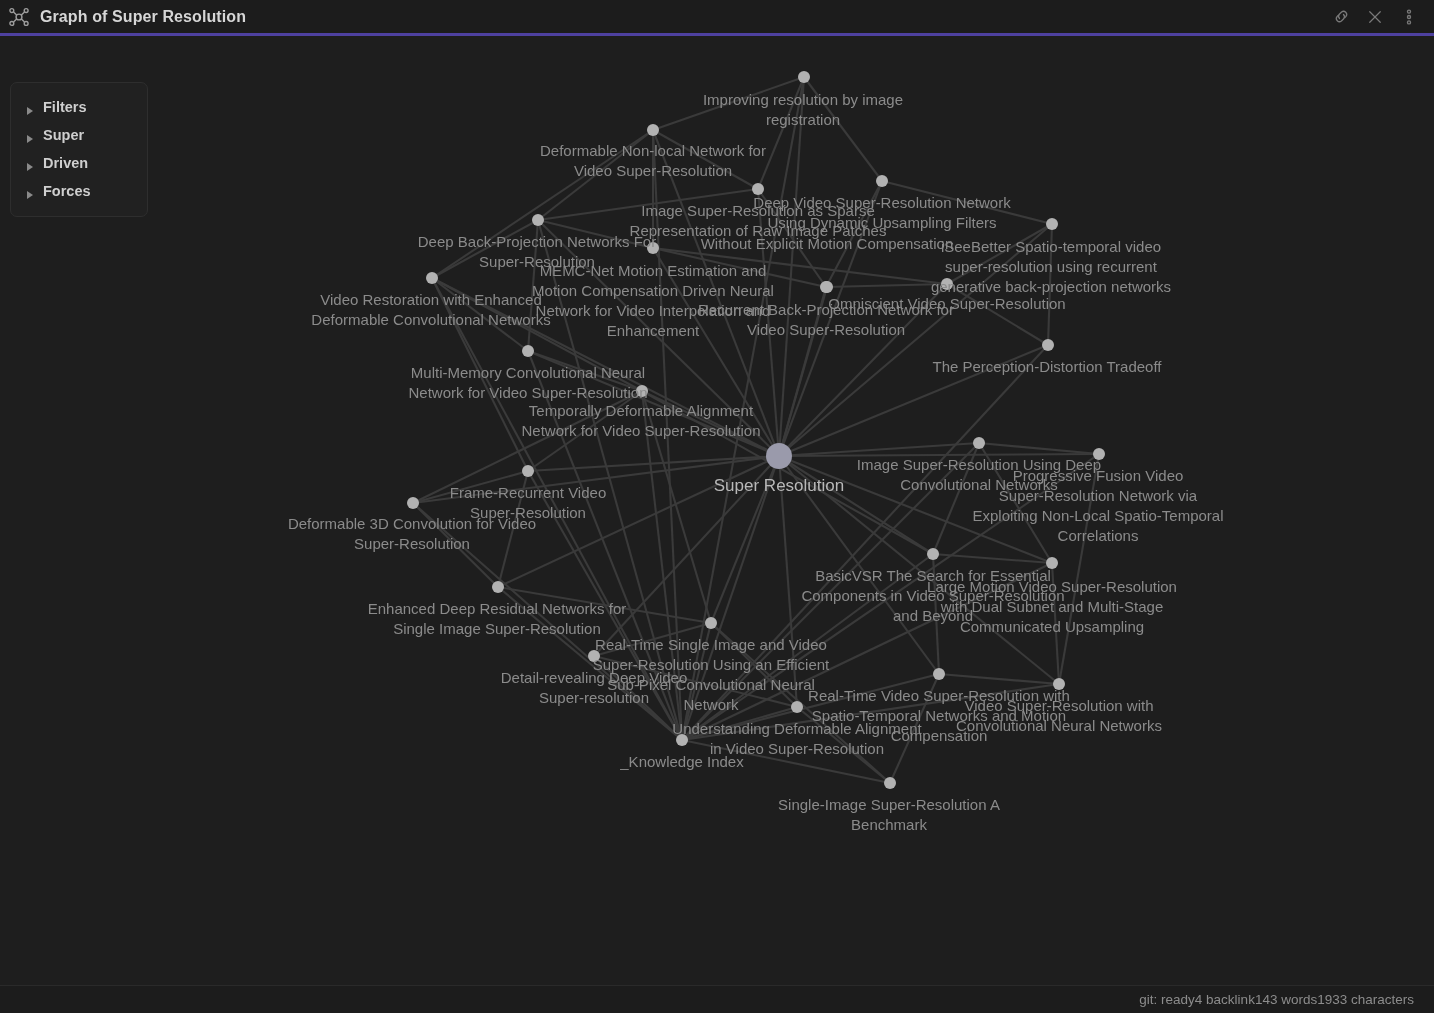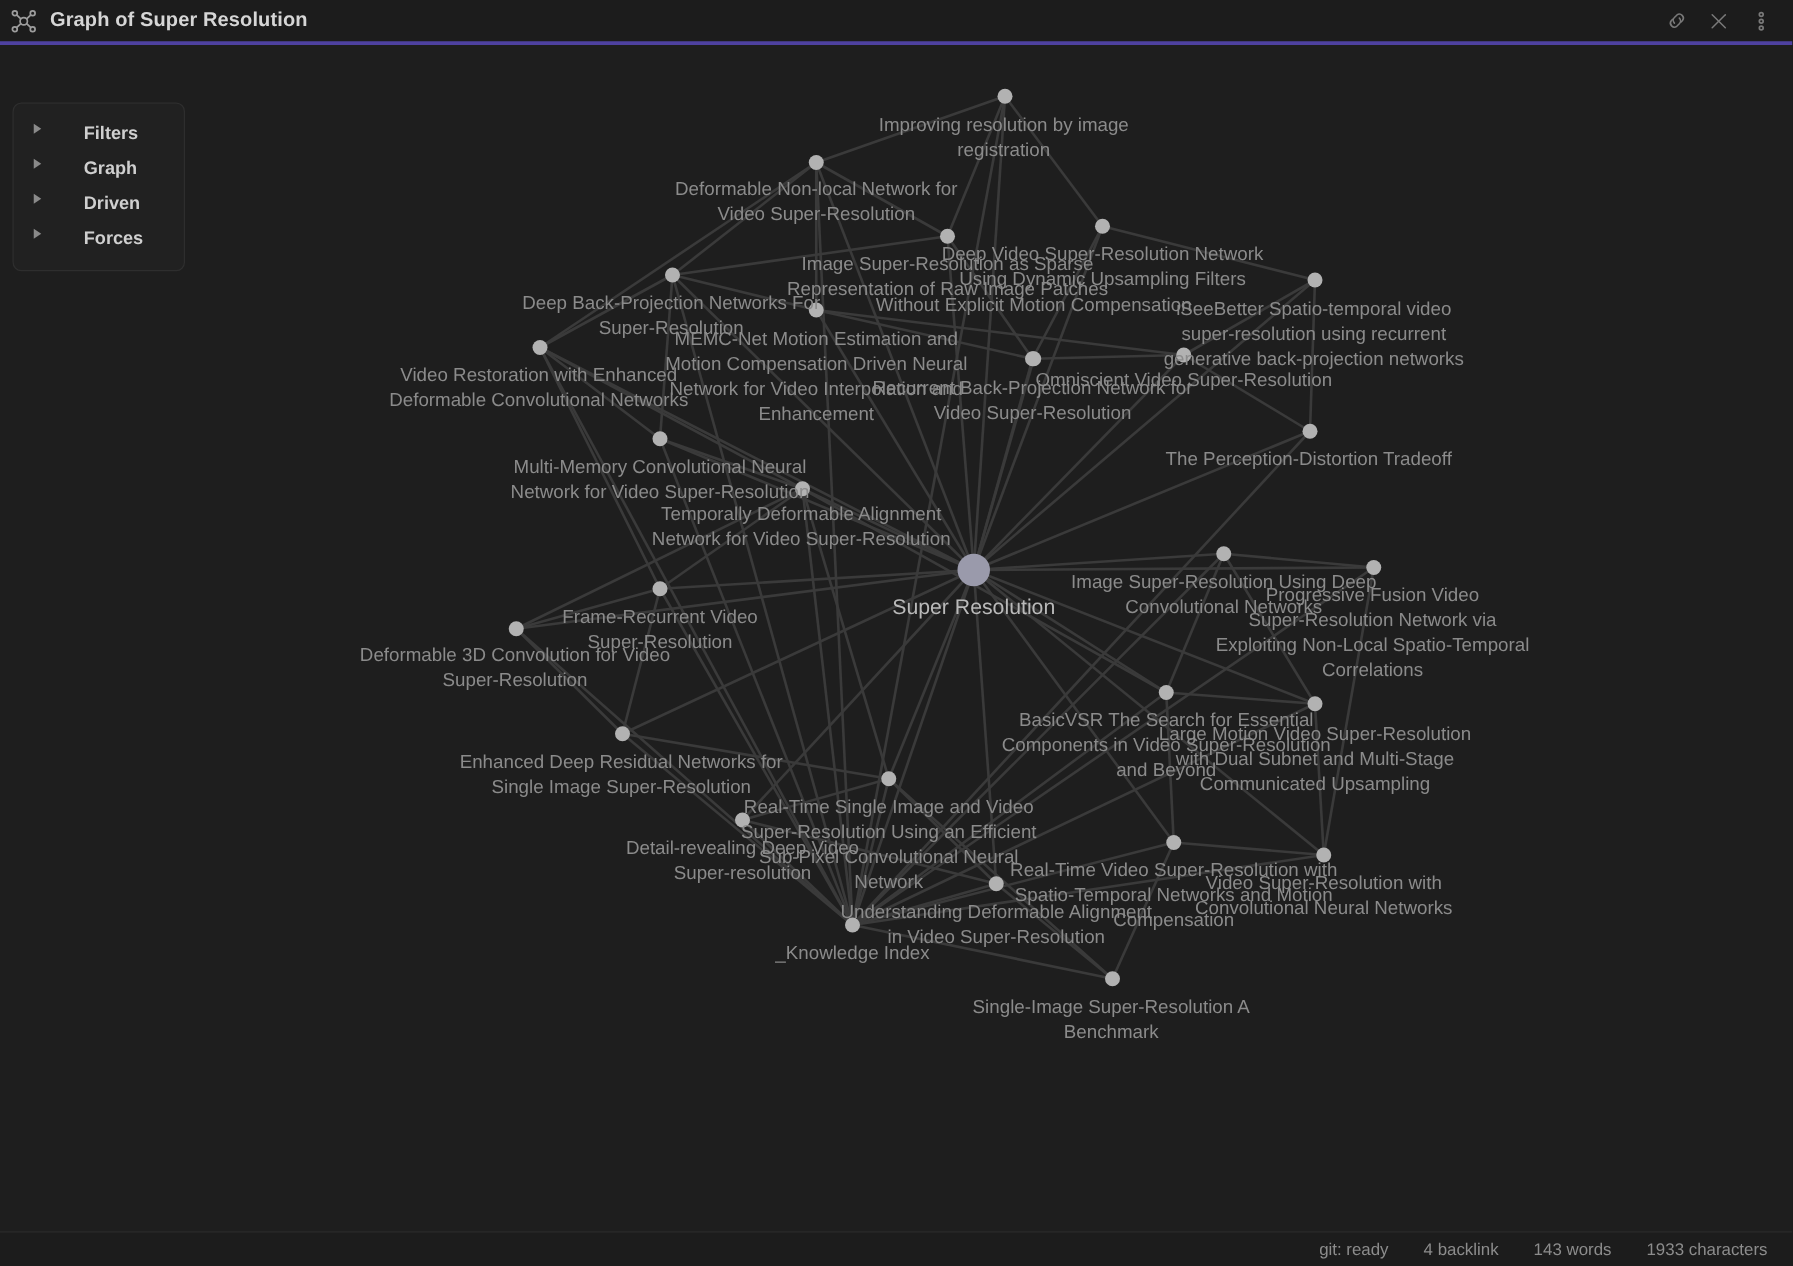--- a/index.html
+++ b/index.html
@@ -56,24 +56,23 @@
     left: 10px; top: 46px;
     width: 138px;
     background: #212121;
     border: 1px solid #2e2e2e;
     border-radius: 7px;
     padding: 10px 0 11px 0;
     z-index: 30;
   }
   .ctl-row {
     display: flex;
-    align-items: flex-start;
+    align-items: flex-end;
     padding: 6px 10px 6px 16px;
     cursor: pointer;
-    gap: 24px;
   }
   .ctl-tri {
     width: 0; height: 0;
     border-left: 6px solid #8a8a8a;
     border-top: 4px solid transparent;
     border-bottom: 4px solid transparent;
     margin-right: 10px;
     flex: 0 0 auto;
   }
   .ctl-label {
@@ -113,21 +112,20 @@
   
   #statusbar {
     height: 28px;
     min-height: 28px;
     background: #1c1c1c;
     border-top: 1px solid #2a2a2a;
     display: flex;
     align-items: center;
     justify-content: flex-end;
     padding-right: 20px;
-    gap: 28px;
   }
   .status-item {
     color: #8c8c8c;
     font-size: 13.5px;
     white-space: nowrap;
   }
 </style>
 </head>
 <body>
 
@@ -175,21 +173,21 @@
 
   <div id="graph-wrap">
 
     <div id="controls">
       <div class="ctl-row">
         <span class="ctl-tri"></span>
         <span class="ctl-label">Filters</span>
       </div>
       <div class="ctl-row">
         <span class="ctl-tri"></span>
-        <span class="ctl-label">Graph</span>
+        <span class="ctl-label">Super</span>
       </div>
       <div class="ctl-row">
         <span class="ctl-tri"></span>
         <span class="ctl-label">Driven</span>
       </div>
       <div class="ctl-row">
         <span class="ctl-tri"></span>
         <span class="ctl-label">Forces</span>
       </div>
     </div>

